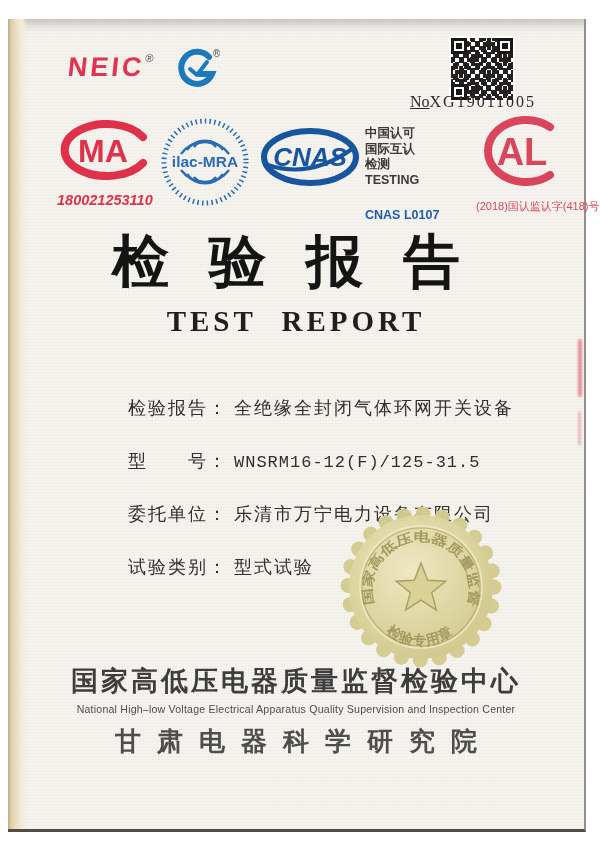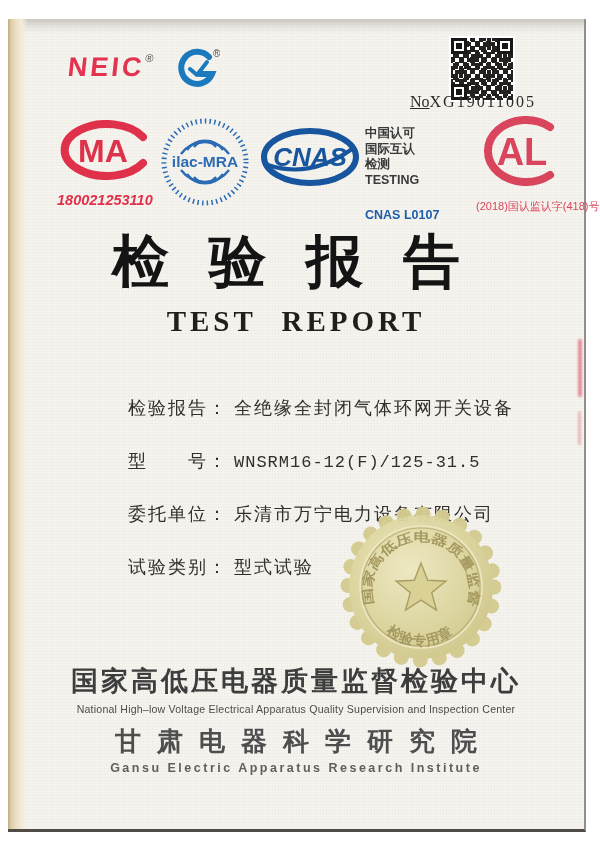--- a/index.html
+++ b/index.html
@@ -203,17 +203,16 @@
       <path d="M81 57 L87.7 74.3 L105.9 75.2 L91.7 86.6 L96.5 104.2 L81 94.2 L65.5 104.2 L70.3 86.6 L56.1 75.2 L74.3 74.3 Z" fill="#d9d093" stroke="#a89c5e" stroke-width="1.4"></path>
       <text font-size="14" fill="#a2965a" font-weight="bold" letter-spacing="2" font-family="Liberation Sans, sans-serif">
         <textPath href="#sealArcB" textLength="74" startOffset="6">检验专用章</textPath>
       </text>
     </svg>
   </div>
 
   <div class="org-zh">国家高低压电器质量监督检验中心</div>
   <div class="org-en">National High–low Voltage Electrical Apparatus Quality Supervision and Inspection Center</div>
   <div class="inst-zh">甘肃电器科学研究院</div>
-  <div class="inst-en">Gansu Electric Apparatus Research Institute</div>
 
   <div class="smudge s1"></div>
   <div class="smudge s2"></div>
 </div>
 
 </body></html>

